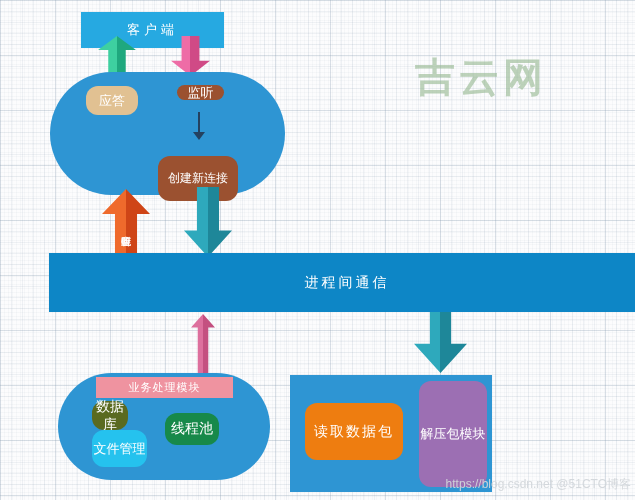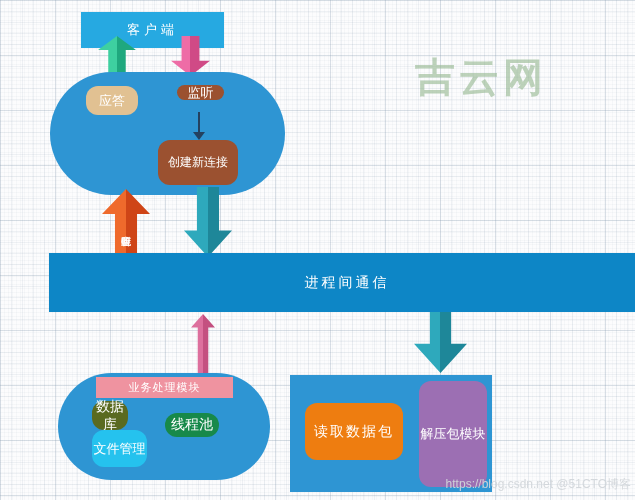--- a/index.html
+++ b/index.html
@@ -27,25 +27,25 @@
   .ipc-bar{left:49px;top:253px;width:596px;height:59px;background:#0d86c6;
     font-size:14px;letter-spacing:3px;}
   .stadium-bottom{left:58px;top:373px;width:212px;height:107px;border-radius:54px;background:#2e95d3;}
   .container-br{left:290px;top:375px;width:202px;height:117px;background:#2e95d3;}
 
   
   .node{font-size:13px;border-radius:12px;}
   .node-reply{left:86px;top:86px;width:52px;height:29px;background:#e1c192;}
   .node-listen{left:177px;top:85px;width:47px;height:15px;background:#9b5130;}
   .node-heartbeat{left:89px;top:147px;width:51px;height:27px;background:#652e22;color:#ecd3ae;}
-  .node-newconn{left:158px;top:140px;width:80px;height:45px;background:#9b5130;font-size:12px;}
+  .node-newconn{left:158px;top:156px;width:80px;height:45px;background:#9b5130;font-size:12px;}
   .banner{left:96px;top:377px;width:137px;height:21px;background:#ef93a0;font-size:11px;letter-spacing:1px;}
   .node-db{left:92px;top:401px;width:36px;height:29px;background:#5a6a20;font-size:14px;}
   .node-file{left:92px;top:430px;width:55px;height:37px;background:#25c2ee;font-size:13px;line-height:16px;}
-  .node-threadpool{left:165px;top:413px;width:54px;height:24px;background:#17894a;font-size:14px;}
+  .node-threadpool{left:165px;top:413px;width:54px;height:32px;background:#17894a;font-size:14px;}
   .node-read{left:305px;top:403px;width:98px;height:57px;background:#ee7d10;font-size:14px;letter-spacing:2px;}
   .node-unzip{left:419px;top:381px;width:68px;height:106px;background:#9c6fb3;font-size:13px;line-height:20px;}
 
   
   .arrow-up{clip-path:polygon(50% 0,100% 38%,73% 38%,73% 100%,27% 100%,27% 38%,0 38%);}
   .arrow-down{clip-path:polygon(27% 0,73% 0,73% 62%,100% 62%,50% 100%,0 62%,27% 62%);}
   .green-arrow{left:98px;top:36px;width:38px;height:37px;
     background:linear-gradient(90deg,#3ed0a0 0 50%,#1fa87e 50% 100%);}
   .pink-arrow{left:171px;top:36px;width:39px;height:40px;
     background:linear-gradient(90deg,#ee6ca6 0 50%,#d04a86 50% 100%);}

